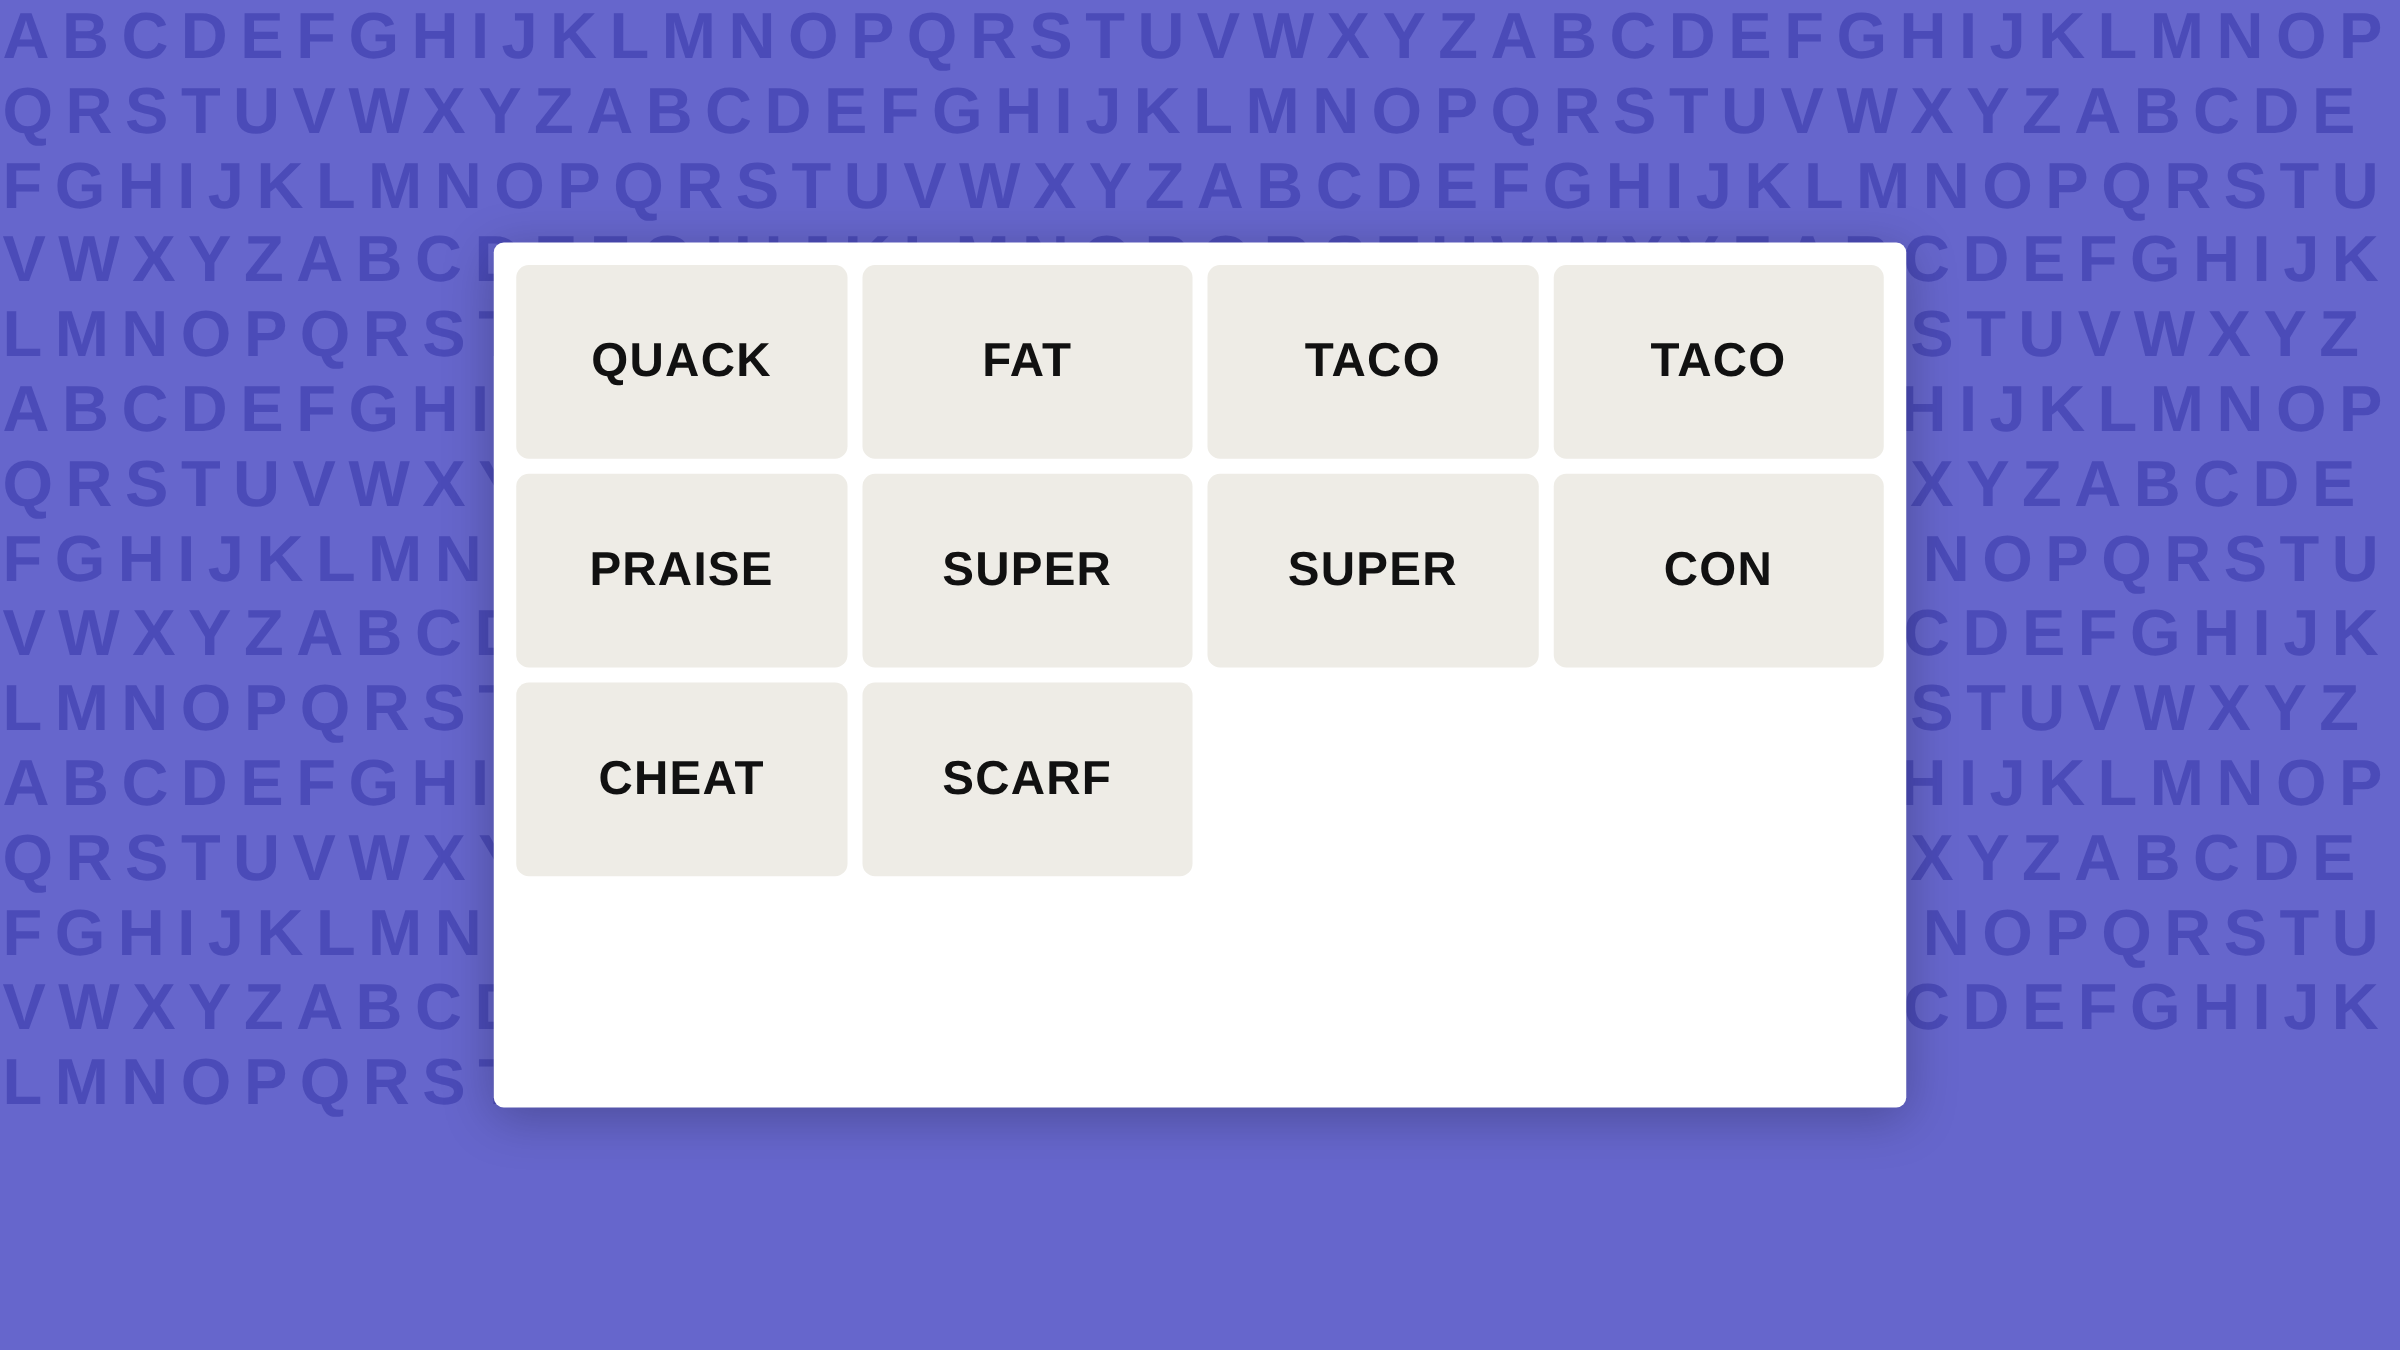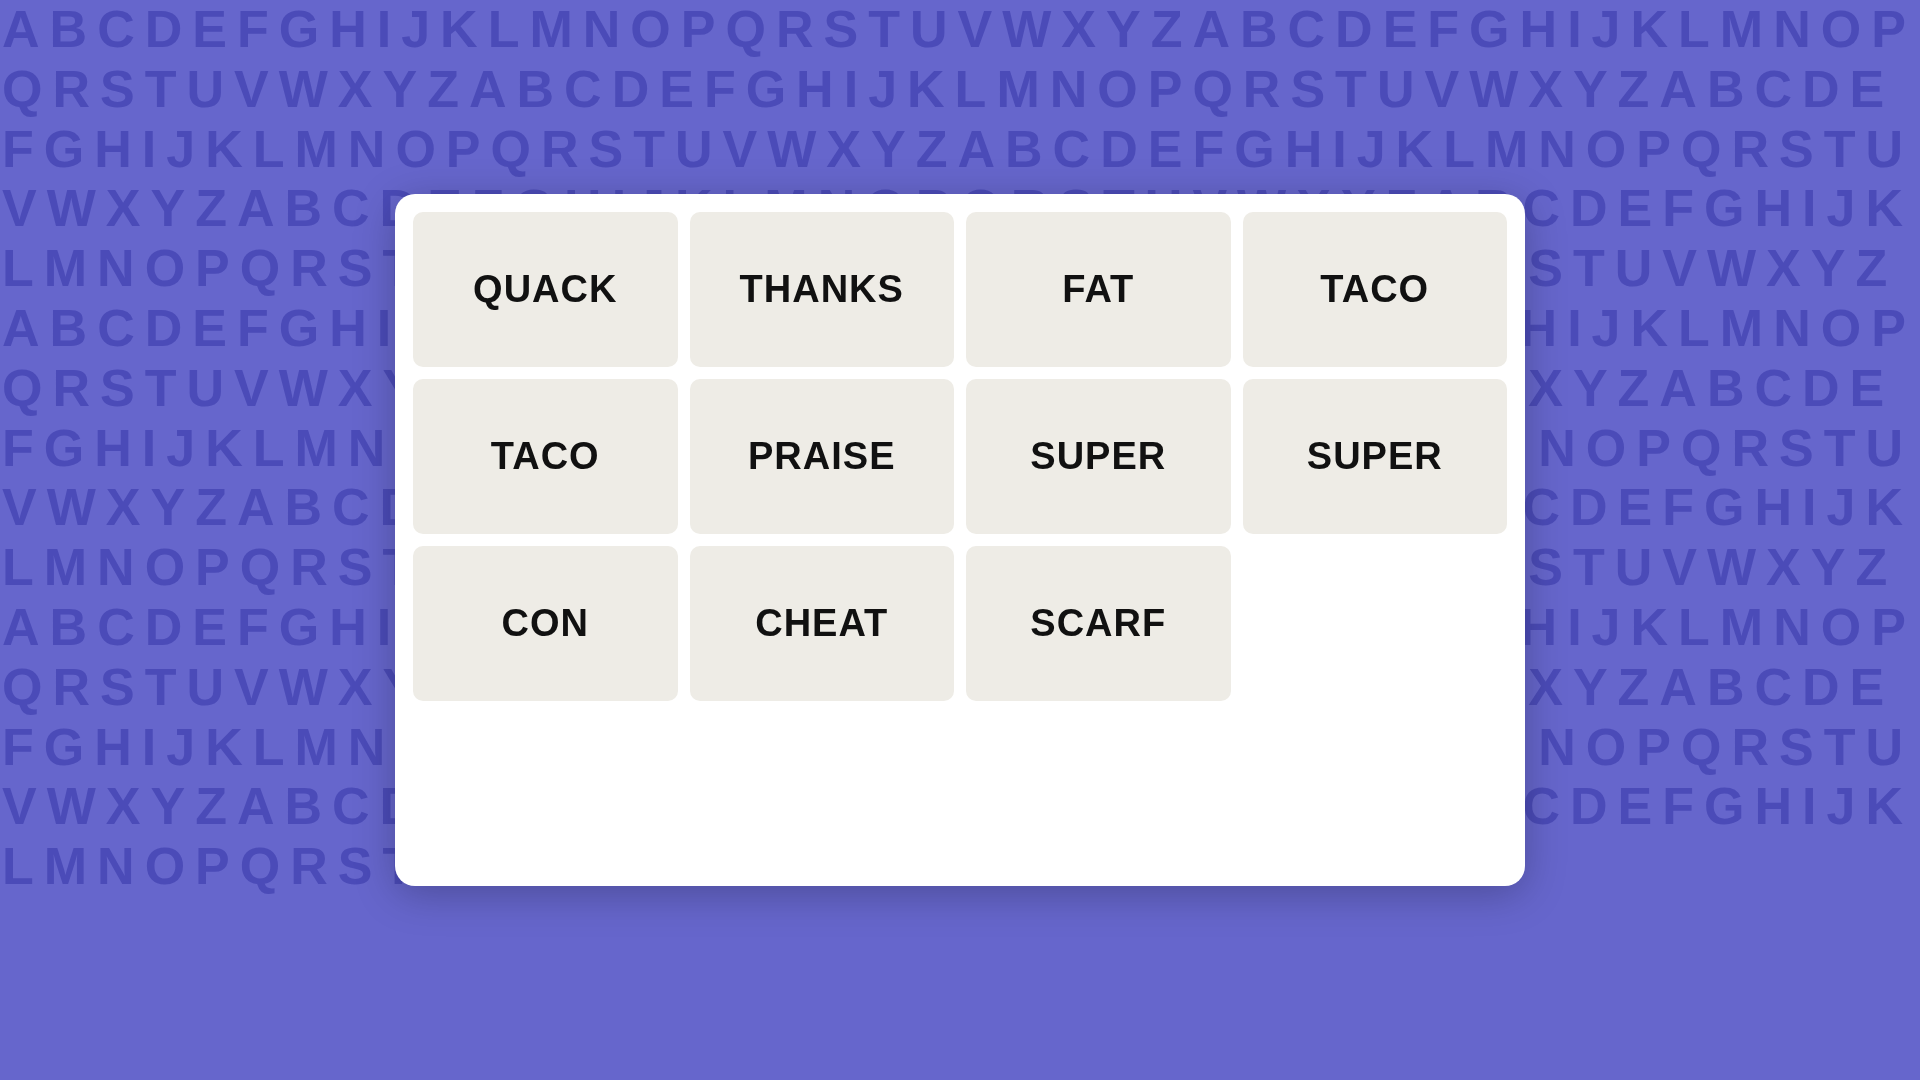--- a/index.html
+++ b/index.html
@@ -41,21 +41,21 @@
       letter-spacing: 6px;
       line-height: 1.15;
       font-family: 'Arial Black', 'Arial', sans-serif;
       padding: 0 2px;
     }
 
     .card-container {
       position: relative;
       z-index: 1;
       background: white;
-      border-radius: 20px;
+      border-radius: 8px;
       padding: 18px;
       width: 1130px;
       box-shadow: 0 8px 40px rgba(0,0,0,0.25);
     }
 
     .grid {
       display: grid;
       grid-template-columns: repeat(4, 1fr);
       grid-template-rows: repeat(4, 1fr);
       gap: 12px;
@@ -685,23 +685,20 @@
     <span>A</span>
     <span>B</span>
   </div>
 
 <div class="card-container">
   <div class="grid" id="word-grid">
       <div class="word-card">
         <span>QUACK</span>
       </div>
       <div class="word-card">
-        <span>THANKS</span>
-      </div>
-      <div class="word-card">
         <span>FAT</span>
       </div>
       <div class="word-card">
         <span>TACO</span>
       </div>
       <div class="word-card">
         <span>TACO</span>
       </div>
       <div class="word-card">
         <span>PRAISE</span>

